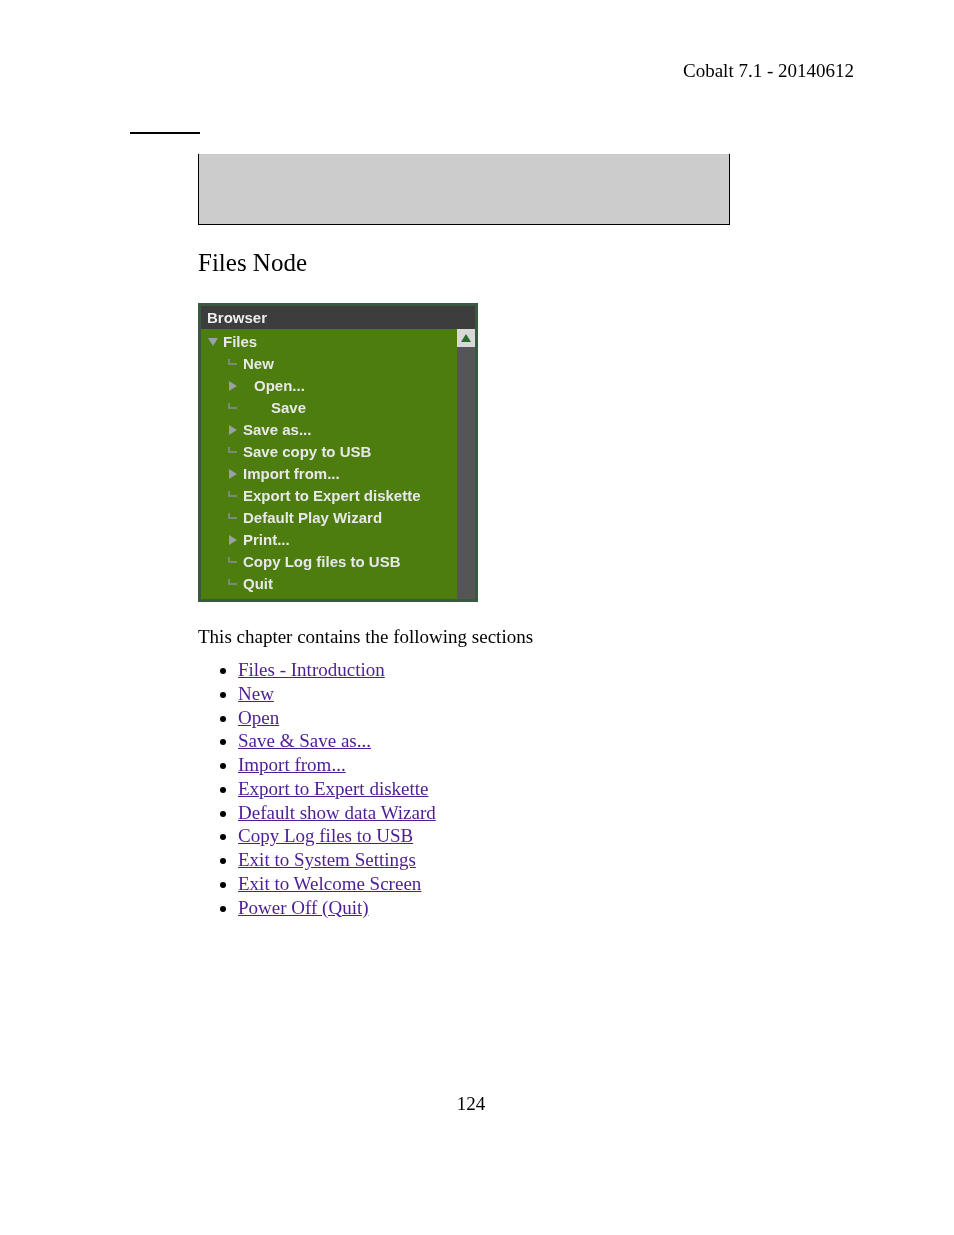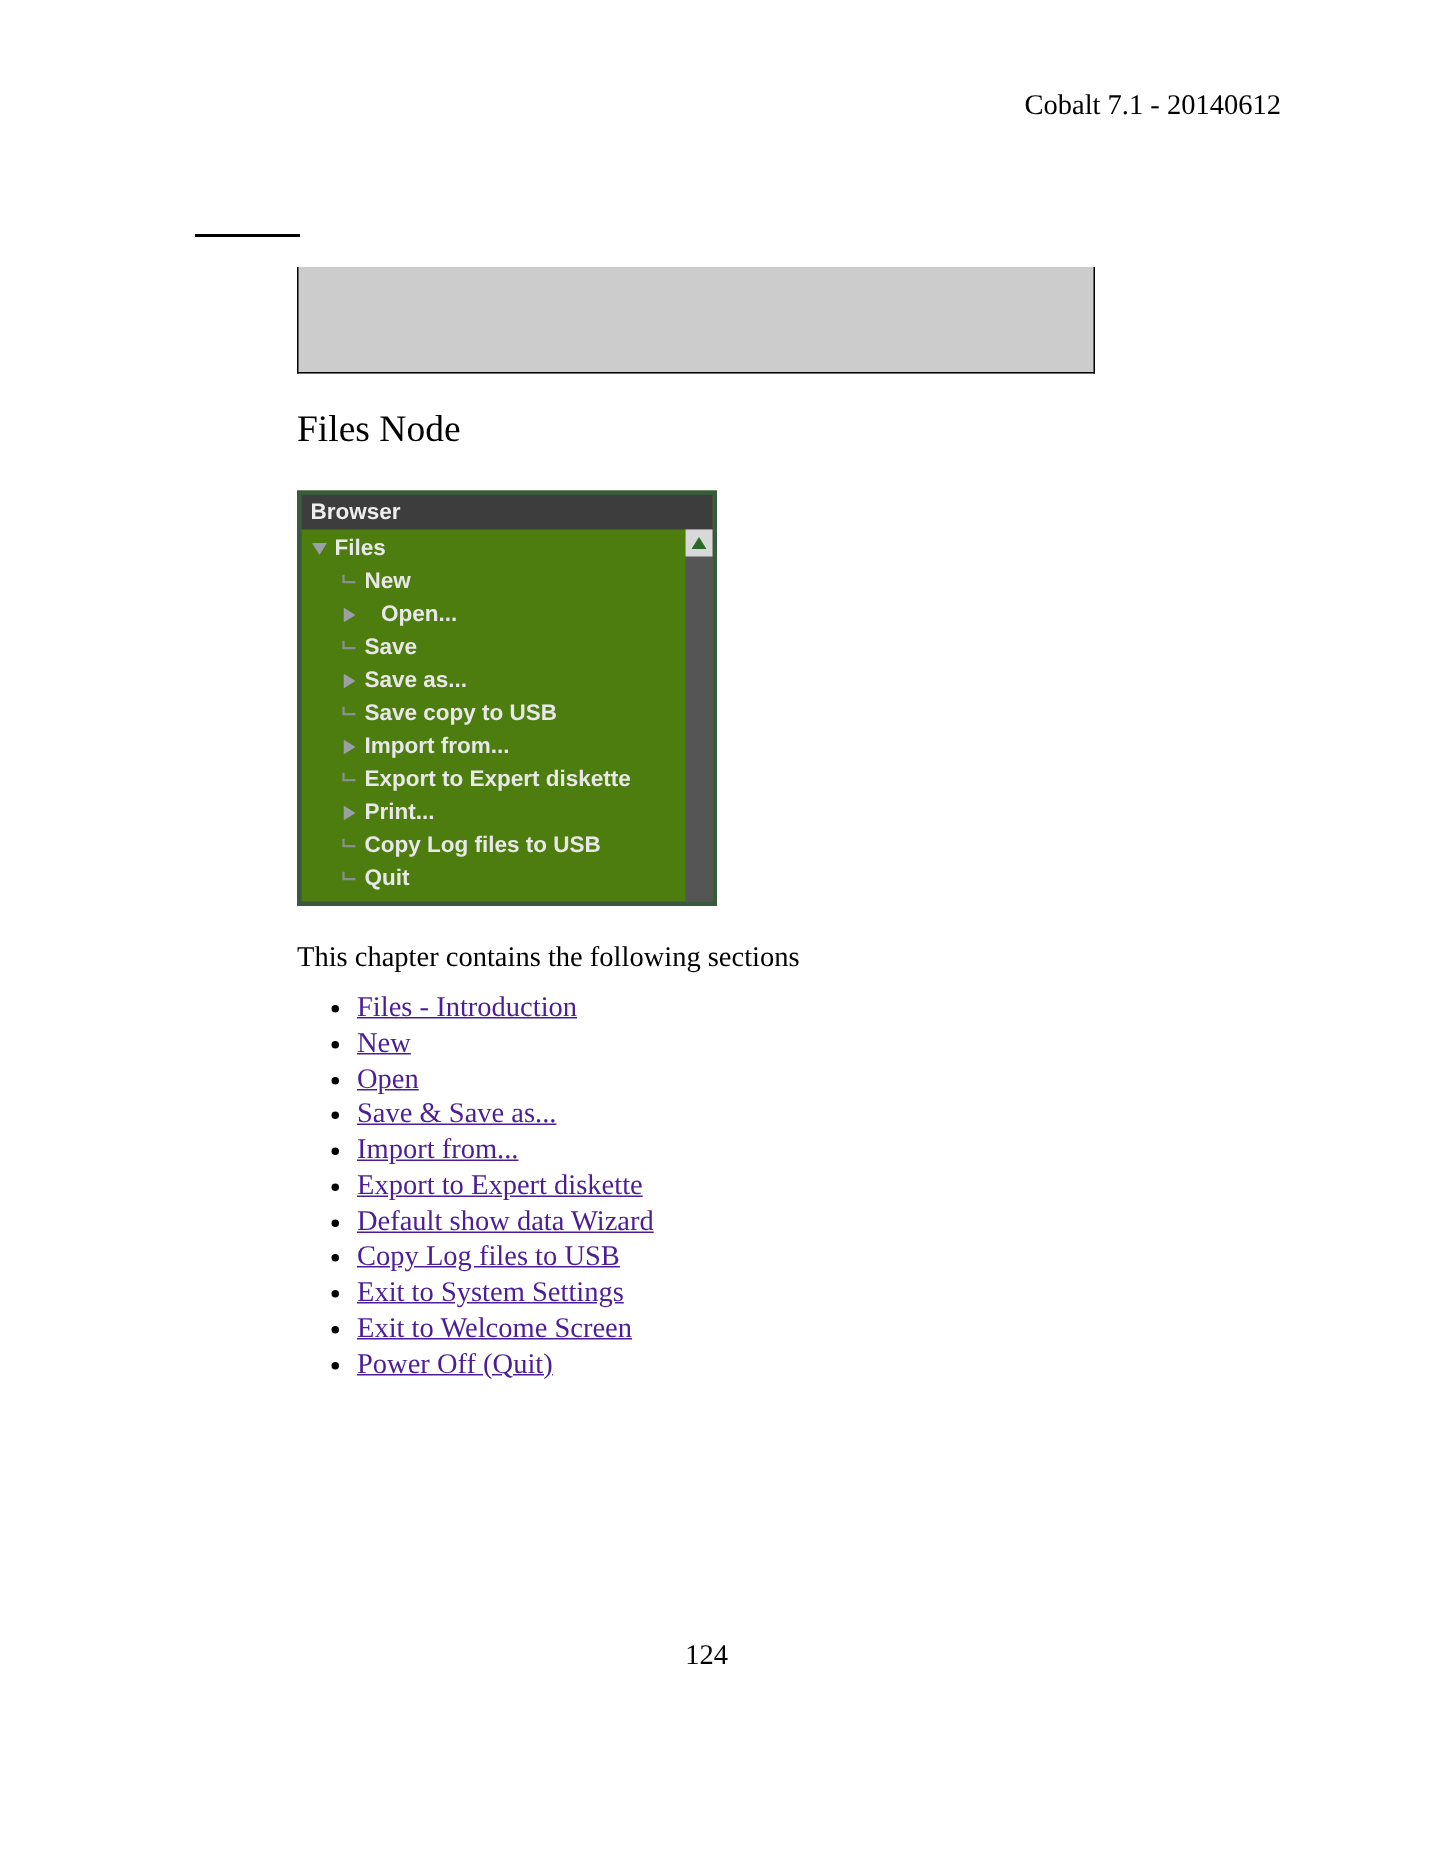--- a/index.html
+++ b/index.html
@@ -15,21 +15,21 @@
   .page {
     padding: 60px 90px 0 130px;
     box-sizing: border-box;
     height: 100%;
     position: relative;
   }
   .header-right {
     text-align: right;
     font-size: 19px;
     padding-right: 10px;
-    margin-bottom: 74px;
+    margin-bottom: 50px;
   }
   .hr-short {
     width: 70px;
     border: none;
     border-top: 2px solid #000;
     margin: 0 0 20px 0;
   }
   .gray-box {
     margin-left: 68px;
     width: 530px;
@@ -173,21 +173,21 @@
               <span>New</span>
             </div>
             <div class="tree-row" style="padding-left: 26px; gap: 11px;">
               <span class="toggle">
                 <svg width="8" height="10">
                   <polygon points="0,0 8,5 0,10" fill="#9aa0a6"></polygon>
                 </svg>
               </span>
               <span>Open...</span>
             </div>
-            <div class="tree-row" style="padding-left: 26px;">
+            <div class="tree-row" style="padding-left: 26px; gap: 28px;">
               <span class="toggle">
                 <svg width="10" height="10">
                   <path d="M1 0 V5 H9" stroke="#8a8f94" stroke-width="1.5" fill="none"></path>
                 </svg>
               </span>
               <span>Save</span>
             </div>
             <div class="tree-row" style="padding-left: 26px;">
               <span class="toggle">
                 <svg width="8" height="10">
@@ -212,20 +212,28 @@
               </span>
               <span>Import from...</span>
             </div>
             <div class="tree-row" style="padding-left: 26px;">
               <span class="toggle">
                 <svg width="10" height="10">
                   <path d="M1 0 V5 H9" stroke="#8a8f94" stroke-width="1.5" fill="none"></path>
                 </svg>
               </span>
               <span>Export to Expert diskette</span>
+            </div>
+            <div class="tree-row" style="padding-left: 26px;">
+              <span class="toggle">
+                <svg width="10" height="10">
+                  <path d="M1 0 V5 H9" stroke="#8a8f94" stroke-width="1.5" fill="none"></path>
+                </svg>
+              </span>
+              <span>Default Play Wizard</span>
             </div>
             <div class="tree-row" style="padding-left: 26px;">
               <span class="toggle">
                 <svg width="8" height="10">
                   <polygon points="0,0 8,5 0,10" fill="#9aa0a6"></polygon>
                 </svg>
               </span>
               <span>Print...</span>
             </div>
             <div class="tree-row" style="padding-left: 26px;">

